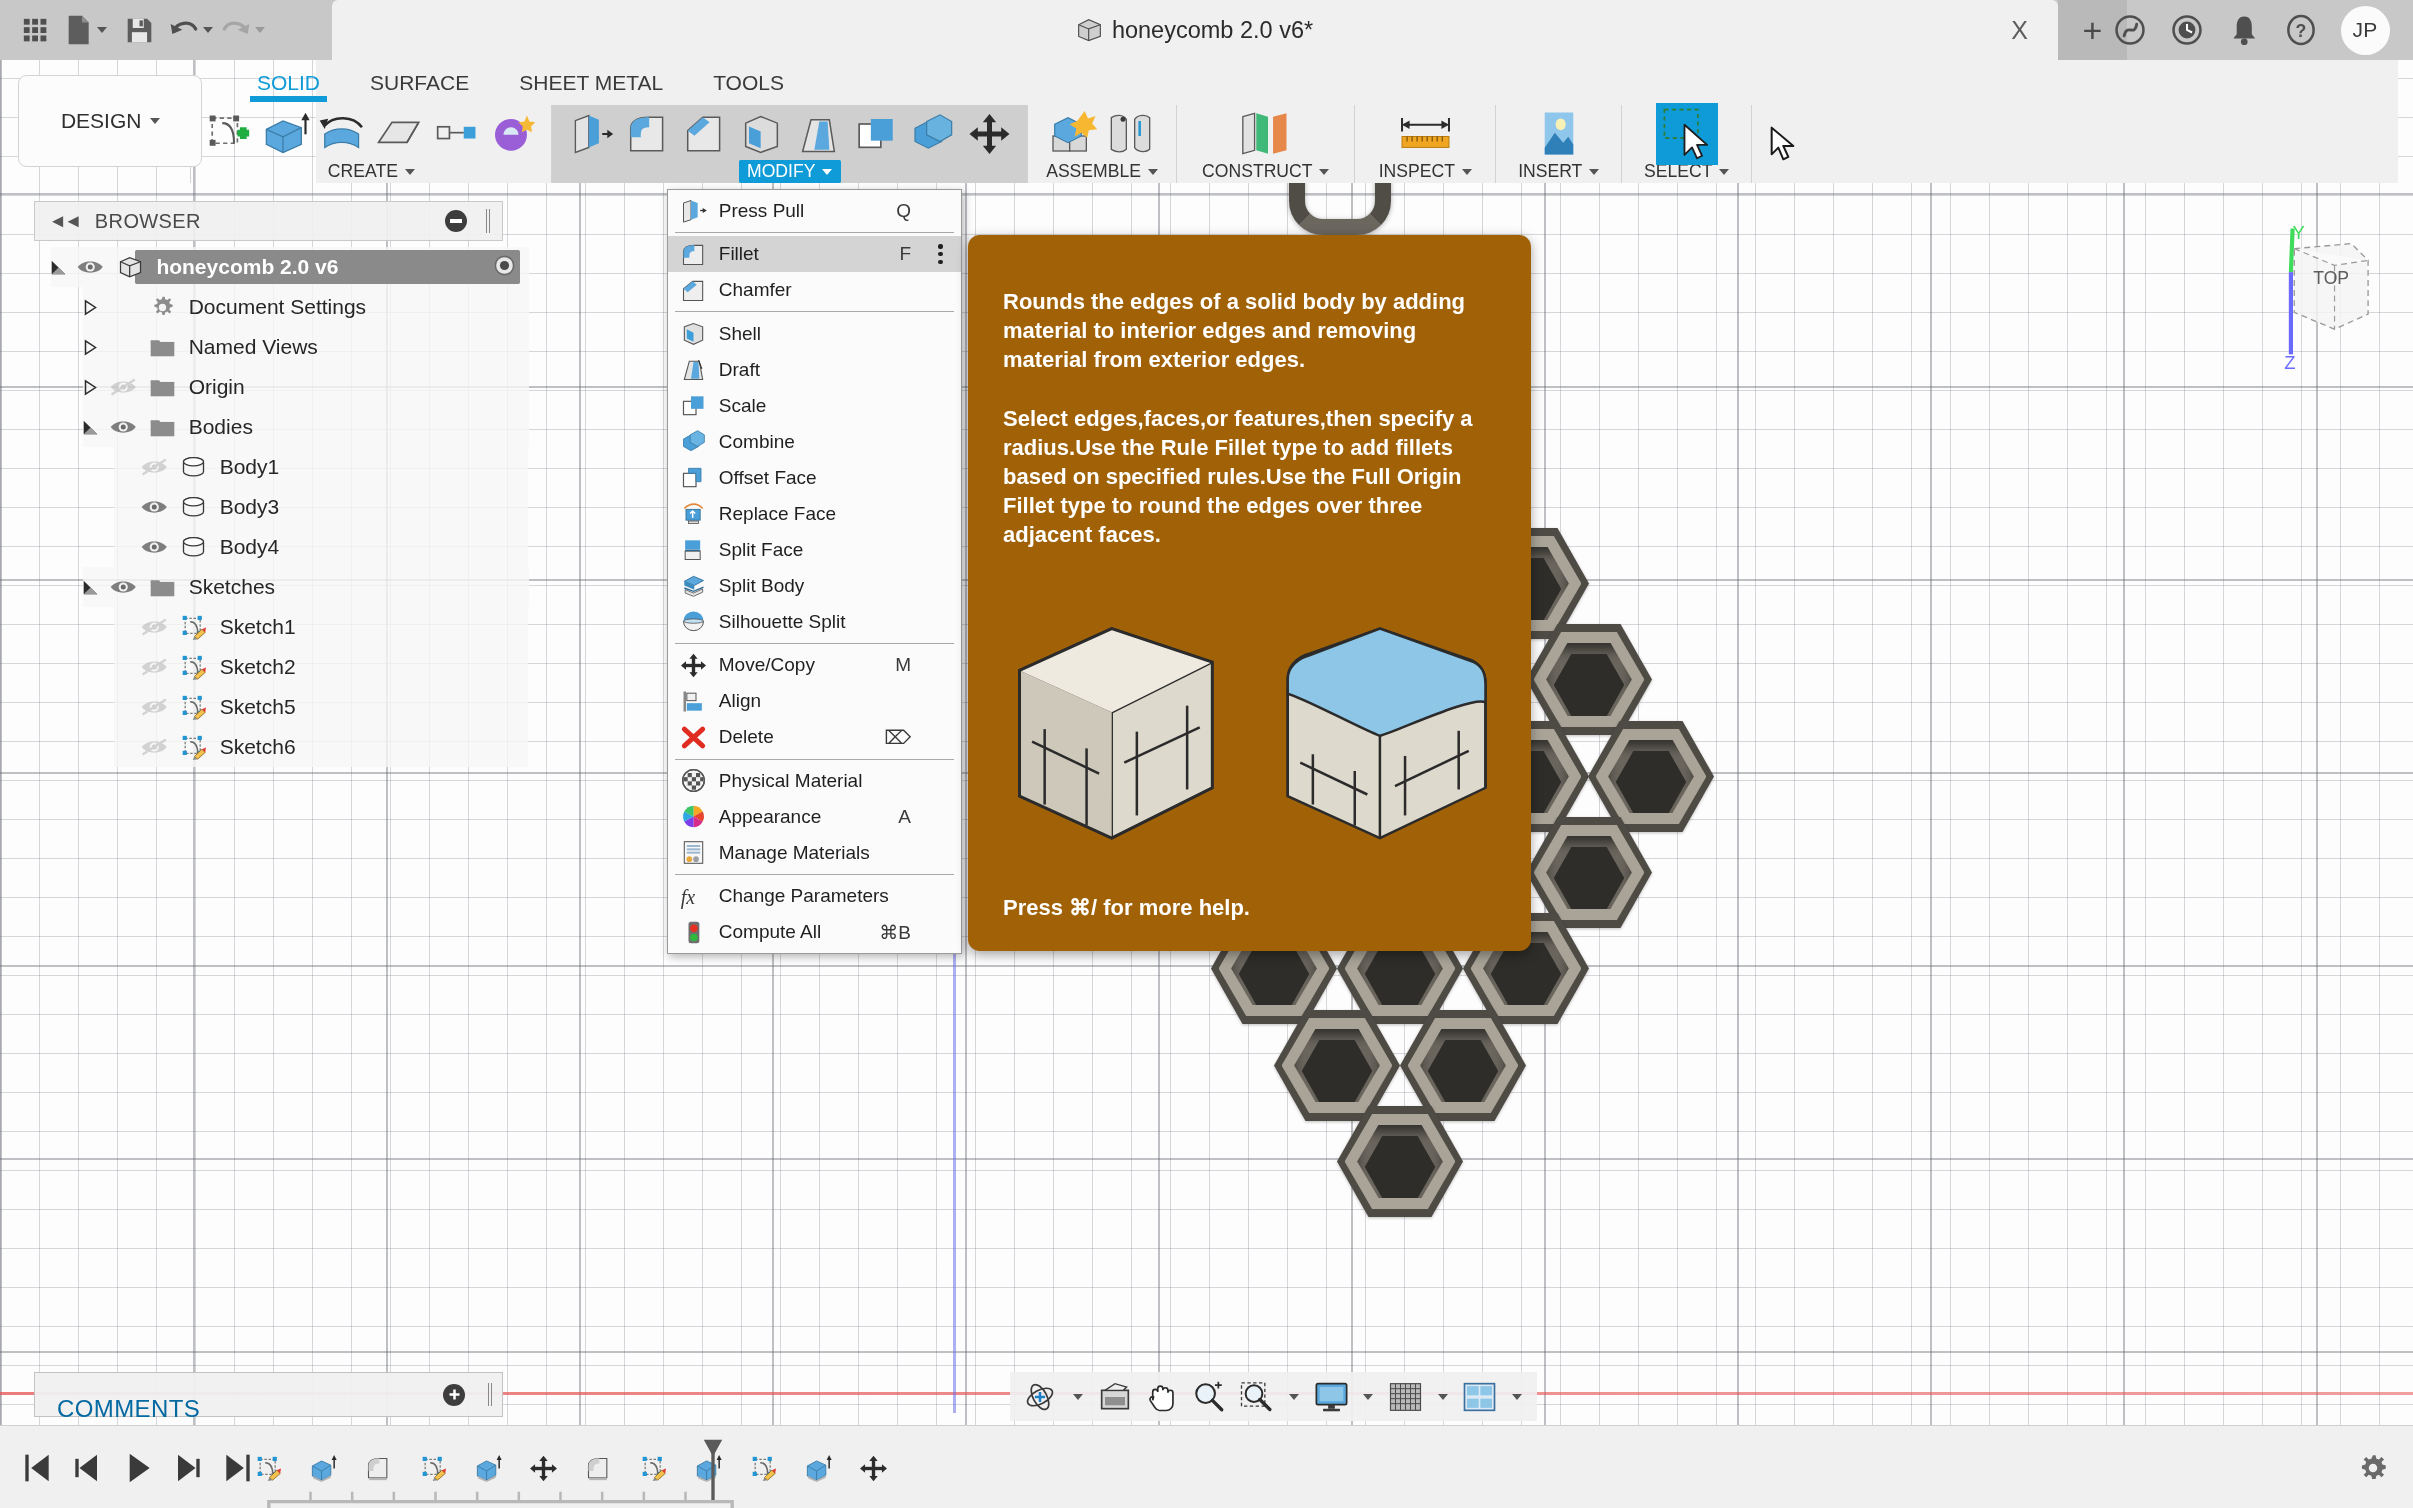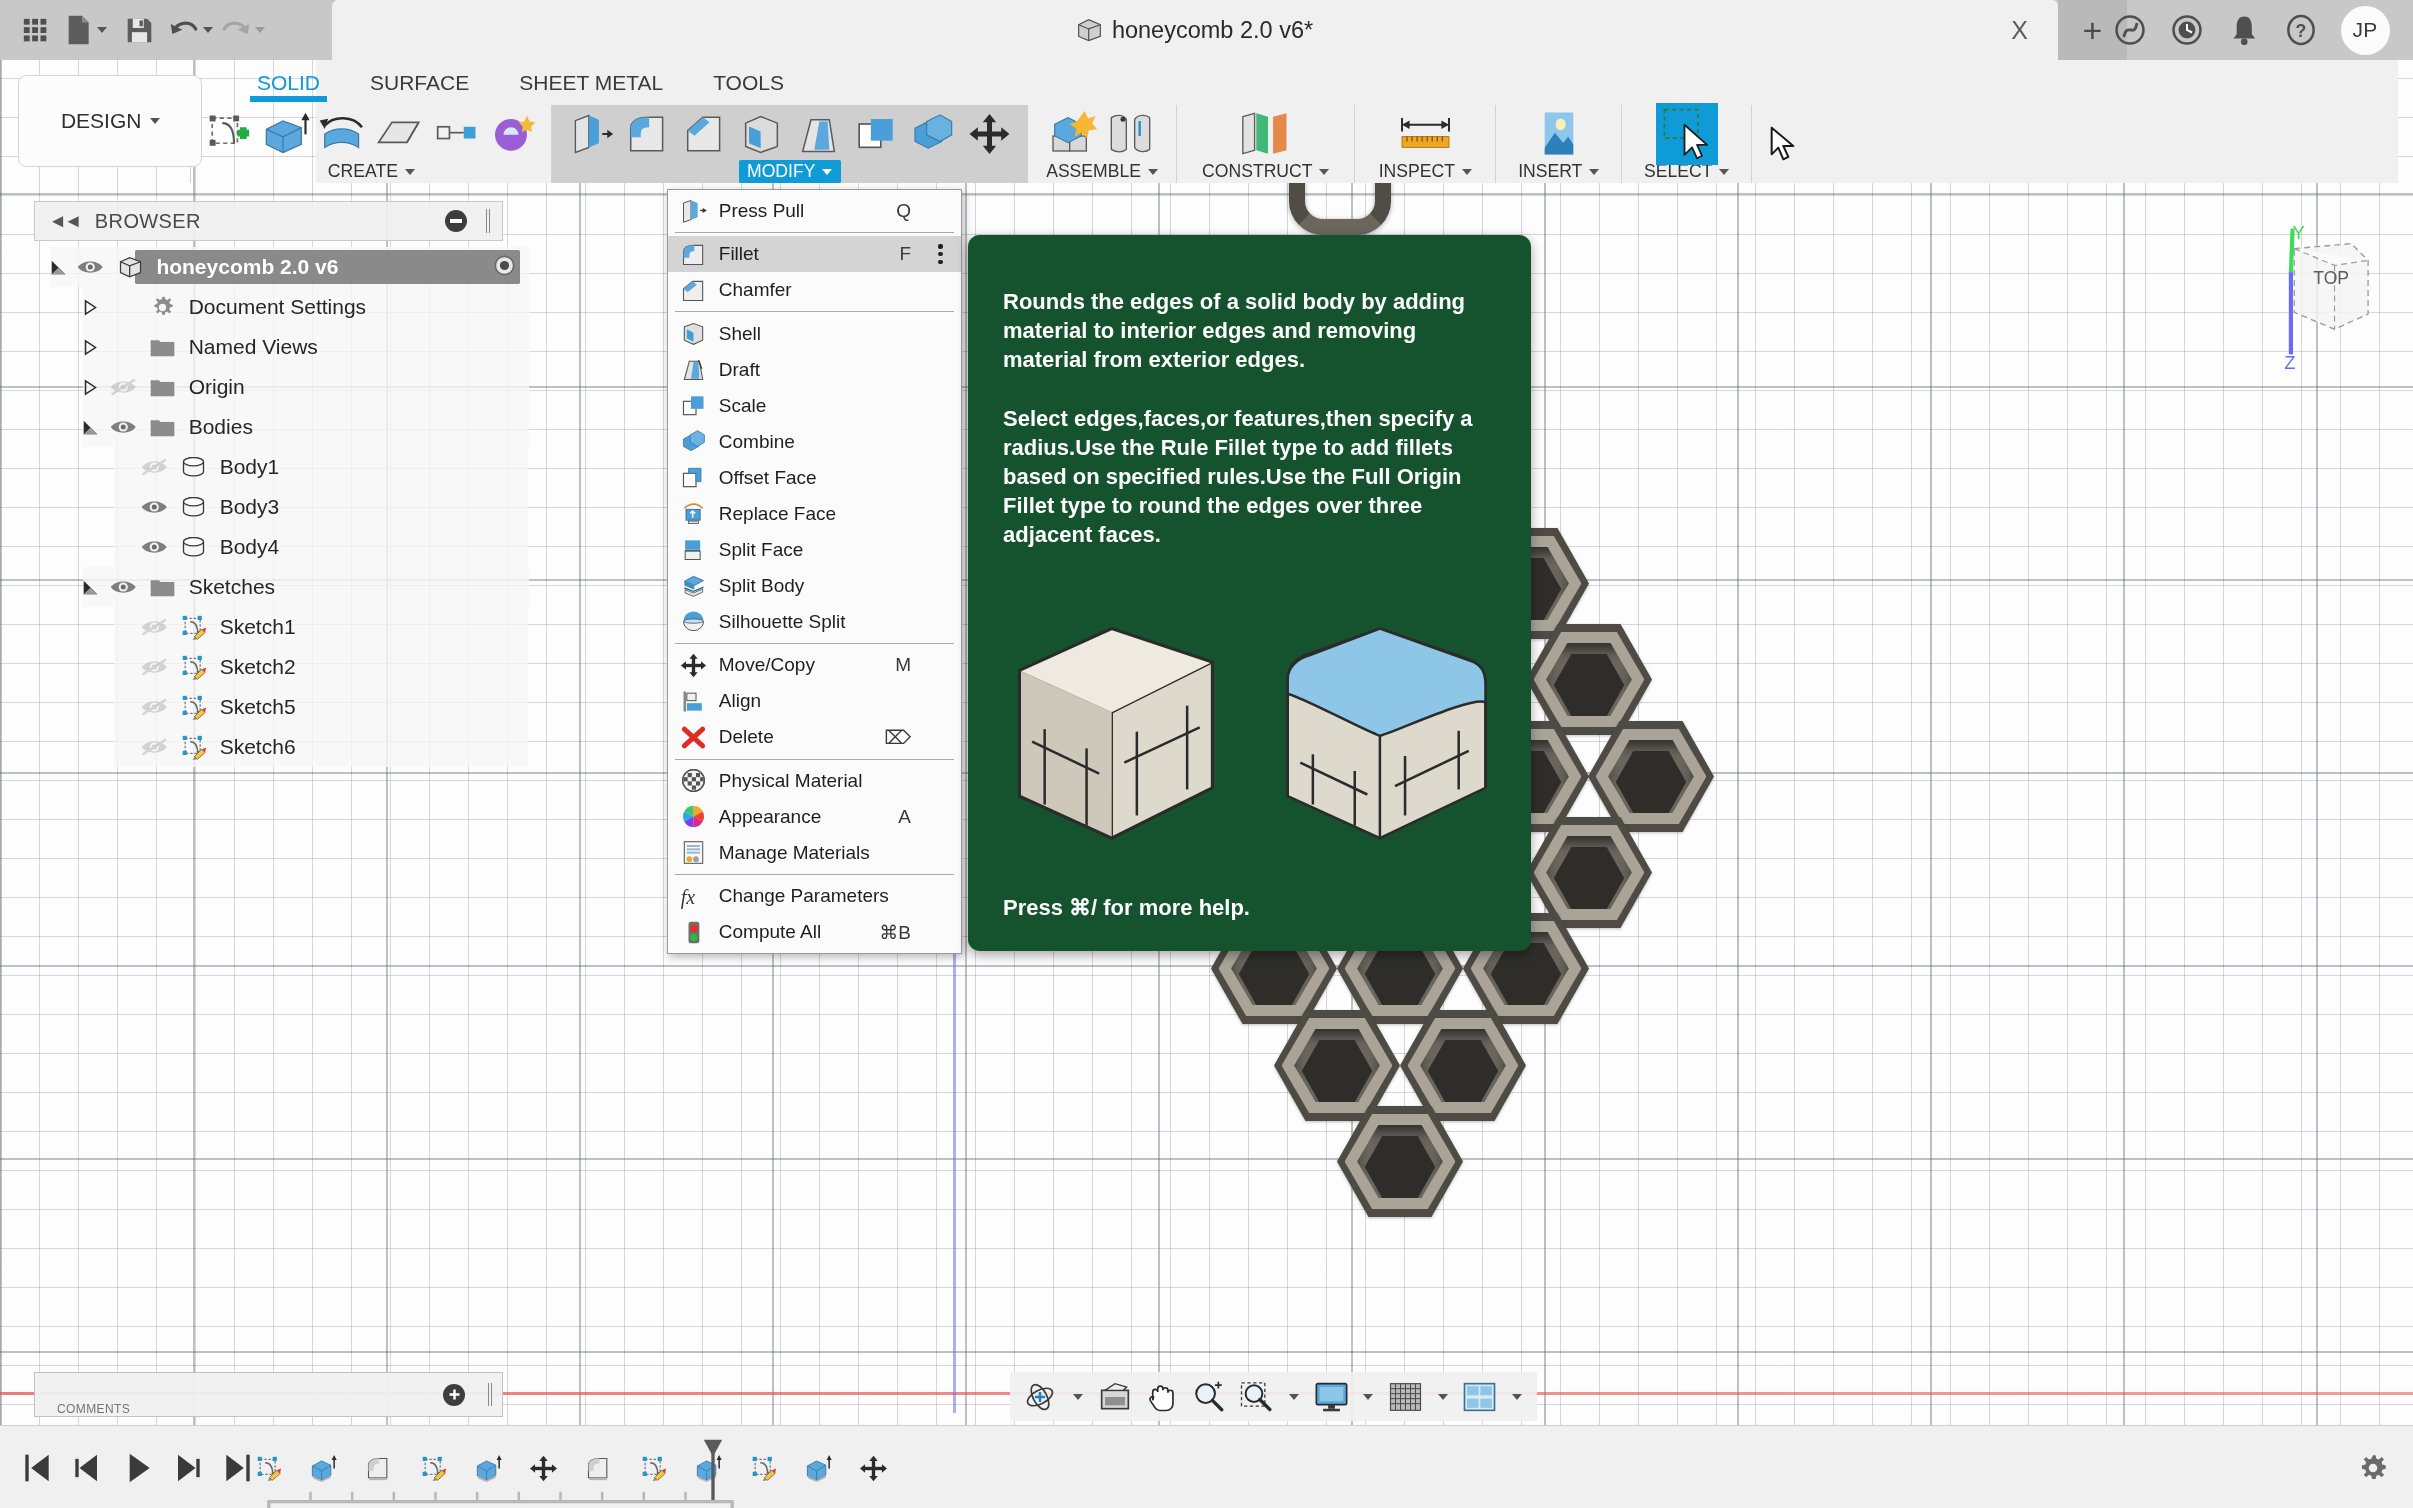--- a/index.html
+++ b/index.html
@@ -139,21 +139,21 @@
   .mi .mico{ width:34px; height:28.5px; display:flex; align-items:center; justify-content:center; margin-right:8.4px;}
   .mi .mlabel{ font-size:19px; color:#1f1f1f; }
   .mi .mkey{ position:absolute; right:50px; font-size:19px; color:#3a3a3a;}
   .mi .mdots{ position:absolute; right:18.4px; display:flex; flex-direction:column; gap:3.4px;}
   .mi .mdots i{ width:4.2px;height:4.2px;background:#1f1f1f;border-radius:50%;display:block;}
   .msep{ height:0.8px; background:#a8a8a8; margin:3.4px 6.7px; }
 
   
   #tooltip{
     position:absolute; left:968px; top:235px; width:563px; height:716px;
-    background:#14532d; border-radius:11.7px; z-index:45; color:#fff;
+    background:#a16207; border-radius:11.7px; z-index:45; color:#fff;
     box-shadow:0 3.4px 11.7px rgba(0,0,0,.35);
   }
   #tooltip .tt-body{ padding:52px 35px 0 35px; font-size:22px; line-height:1.32; font-weight:bold;}
   #tooltip .tt-body p + p{ margin-top:30px; }
   #tooltip .tt-foot{ position:absolute; left:35px; bottom:30px; font-size:22px; font-weight:bold;}
   #tt-art{ position:absolute; left:18.4px; top:360px; width:528px; height:285px; }
 
   
   #viewcube{ position:absolute; left:2254px; top:220px; width:151px; height:168px; z-index:14; }
 
@@ -164,21 +164,21 @@
   }
   .nbtn{ width:44px;height:44px; display:flex; align-items:center; justify-content:center;}
   .ncaret{ width:23.5px; height:44px; display:flex; align-items:center; justify-content:center;}
 
   
   #comments{
     position:absolute; left:34px; top:1372px; width:469px; height:45px;
     background:rgba(240,240,240,.94); border:0.8px solid #c2c2c2;
     display:flex; align-items:center; padding-left:22px; z-index:14;
   }
-  #comments .ctitle{ font-size:12px; color:#737373; letter-spacing:0.4px;margin-top:28px;}
+  #comments .ctitle{ font-size:24px; color:#0369a1; letter-spacing:0.4px;margin-top:28px;}
   #comments .plus{ position:absolute; right:37px; width:22px;height:22px;border-radius:50%;background:#3d3d3d;
         display:flex;align-items:center;justify-content:center;color:#fff;font-size:18.4px;line-height:0;}
   #comments .grip{ position:absolute; right:10px; width:4.2px;height:23.5px;border-left:1.7px solid #888;border-right:1.7px solid #888;}
 
   
   #timeline{ position:absolute; left:0; top:1425px; width:2413px; height:84px; background:#f0f0f0; border-top:0.8px solid #cfcfcf; z-index:20;}
   #tl-play{ position:absolute; left:11.7px; top:0; height:84px; display:flex; align-items:center; gap:13.4px; padding-left:6.7px;}
   .plbtn{ width:37px;height:44px; display:flex;align-items:center;justify-content:center;}
   #tl-feats{ position:absolute; left:243px; top:0; height:84px; display:flex; align-items:center; gap:5px;}
   .fitem{ width:50px; height:50px; display:flex; align-items:center; justify-content:center; position:relative;}

